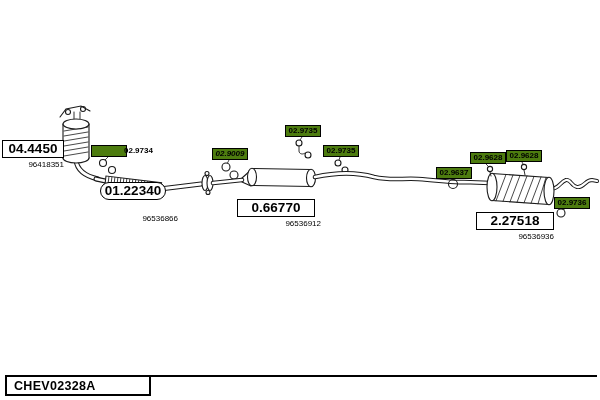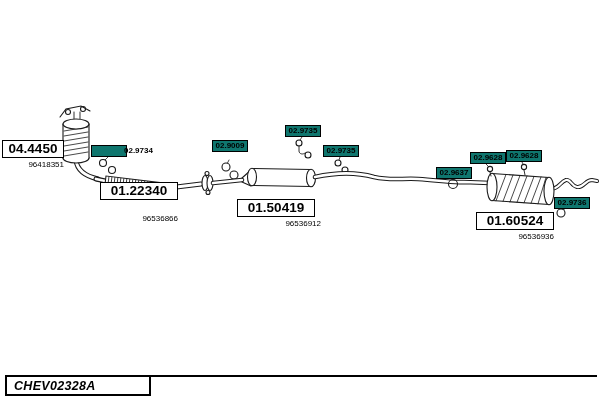--- a/index.html
+++ b/index.html
@@ -15,33 +15,33 @@
     border:1px solid #000; background:#fff;
     font-size:13.5px; font-weight:bold; color:#000;
     height:18px; line-height:16px; text-align:center;
   }
   .ref-label {
     position:absolute; box-sizing:border-box;
     font-size:8px; color:#000; text-align:right; height:10px; line-height:10px;
   }
   .clamp-label {
     position:absolute; box-sizing:border-box;
-    border:1px solid #000; background:#0f766e;
+    border:1px solid #000; background:#4d7c0f;
     font-size:8px; font-weight:bold; color:#000;
     width:36px; height:12px; line-height:10px; text-align:center;
   }
   .footer-rule {
     position:absolute; left:5px; top:375px; width:592px; height:0;
     border-top:2px solid #000;
   }
   .footer-cell {
     position:absolute; left:5px; top:375px; width:146px; height:21px;
     box-sizing:border-box; border:2px solid #000; background:#fff;
     display:flex; align-items:center; padding-left:7px;
-    font-size:12.5px; font-weight:bold; letter-spacing:0.3px; color:#000;font-style:italic;
+    font-size:12.5px; font-weight:bold; letter-spacing:0.3px; color:#000;
   }
 </style>
 </head>
 <body>
 
 <div class="stage">
 
   <svg width="600" height="400" viewBox="0 0 600 400" xmlns="http://www.w3.org/2000/svg">
     <g stroke="#1a1a1a" fill="none" stroke-width="1.1" stroke-linecap="round">
 
@@ -160,31 +160,31 @@
         <path d="M566,208 L563,210" stroke-width="0.8"></path>
         <circle cx="561" cy="213" r="4" fill="#fff"></circle>
       </g>
 
     </g>
   </svg>
 
   <div class="part-label" style="left:2px;   top:140px; width:62px;text-align:center;">04.4450</div>
   <div class="ref-label" style="left:2px;   top:160px; width:62px;">96418351</div>
 
-  <div class="part-label" style="left:100px; top:182px; width:78px;">01.22340</div>
+  <div class="part-label" style="left:100px; top:182px; width:66px;border-radius:9px;">01.22340</div>
   <div class="ref-label" style="left:100px; top:214px; width:78px;">96536866</div>
 
-  <div class="part-label" style="left:237px; top:199px; width:78px;">01.50419</div>
+  <div class="part-label" style="left:237px; top:199px; width:78px;">0.66770</div>
   <div class="ref-label" style="left:243px; top:219px; width:78px;">96536912</div>
 
-  <div class="part-label" style="left:476px; top:212px; width:78px;">01.60524</div>
+  <div class="part-label" style="left:476px; top:212px; width:78px;">2.27518</div>
   <div class="ref-label" style="left:476px; top:232px; width:78px;">96536936</div>
 
   <div class="clamp-label" style="left:91px;  top:145px;padding-left:32px;">02.9734</div>
-  <div class="clamp-label" style="left:212px; top:140px;">02.9009</div>
+  <div class="clamp-label" style="left:212px; top:148px;font-style:italic;">02.9009</div>
   <div class="clamp-label" style="left:285px; top:125px;">02.9735</div>
   <div class="clamp-label" style="left:323px; top:145px;">02.9735</div>
   <div class="clamp-label" style="left:436px; top:167px;">02.9637</div>
   <div class="clamp-label" style="left:470px; top:152px;">02.9628</div>
   <div class="clamp-label" style="left:506px; top:150px;">02.9628</div>
   <div class="clamp-label" style="left:554px; top:197px;">02.9736</div>
 
   <div class="footer-rule"></div>
   <div class="footer-cell">
     <span>CHEV02328A</span>

